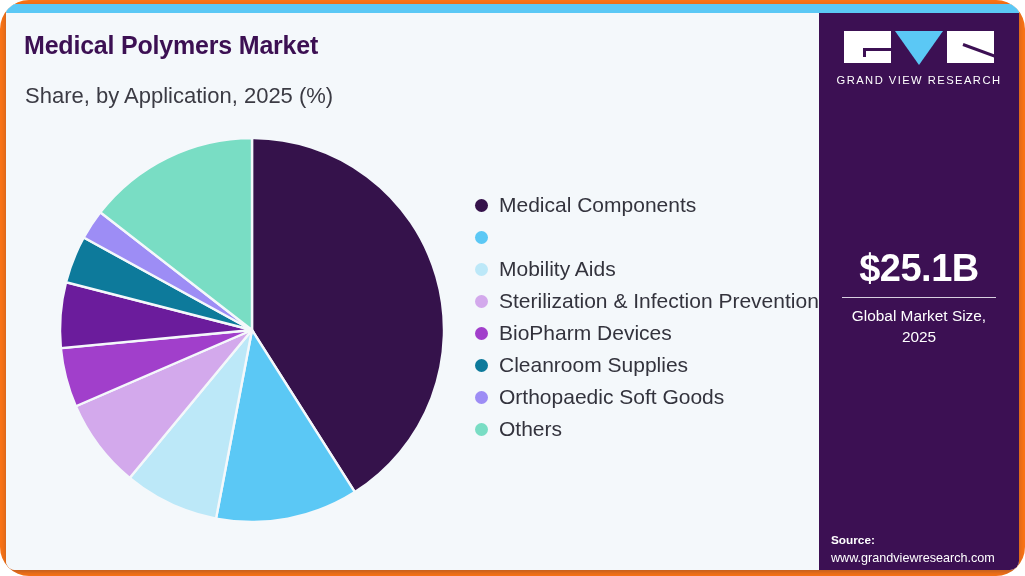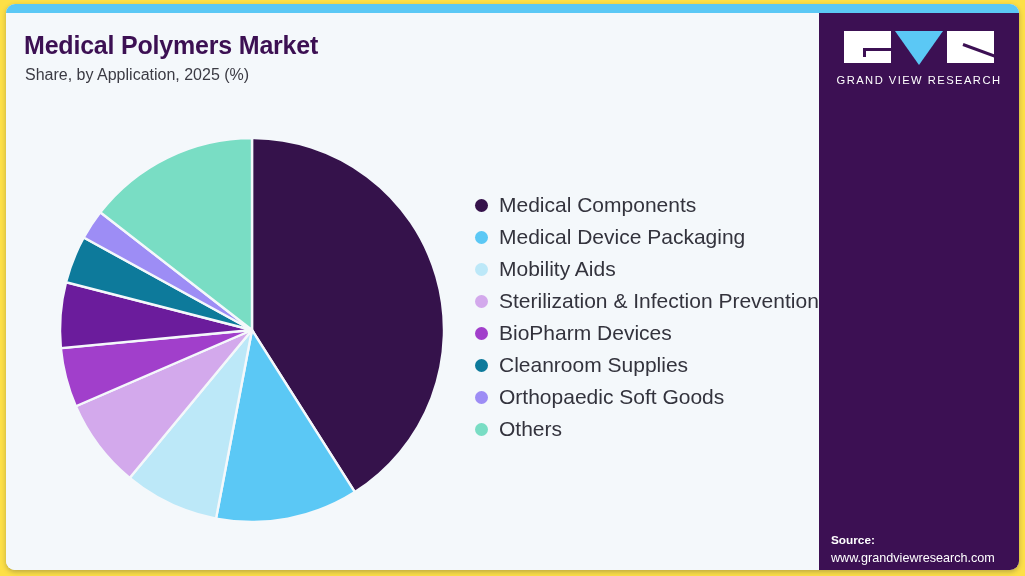--- a/index.html
+++ b/index.html
@@ -8,21 +8,22 @@
     background: #ffffff;
   }
   body {
     font-family: "Liberation Sans", sans-serif;
   }
   #page {
     position: relative;
     width: 1025px;
     height: 576px;
     overflow: hidden;
-    background: #fde047;
+    background: #f97316;
+    border-radius: 29px;
   }
   
   .card {
     position: absolute;
     left: 6px;
     top: 4px;
     width: 1013px;
     height: 566px;
     border-radius: 9px;
     overflow: hidden;
@@ -51,22 +52,22 @@
     top: 18px;
     font-size: 25px;
     font-weight: bold;
     color: #3C1053;
     letter-spacing: -0.2px;
     white-space: nowrap;
   }
   .subtitle {
     position: absolute;
     left: 19px;
-    top: 53px;
-    font-size: 16px;
+    top: 70px;
+    font-size: 22px;
     color: #3b3b44;
     white-space: nowrap;
   }
   
   .pie-wrap {
     position: absolute;
     left: 47px;
     top: 112px;
     width: 400px;
     height: 400px;
@@ -239,21 +240,20 @@
           </svg>
       </div>
 
       <div class="legend" id="legend">
           <div class="legend-item">
             <span class="legend-dot" style="background: rgb(53, 18, 75);"></span>
             <span class="legend-label">Medical Components</span>
           </div>
           <div class="legend-item">
             <span class="legend-dot" style="background: rgb(91, 200, 245);"></span>
-            <span class="legend-label">Medical Device Packaging</span>
           </div>
           <div class="legend-item">
             <span class="legend-dot" style="background: rgb(188, 232, 248);"></span>
             <span class="legend-label">Mobility Aids</span>
           </div>
           <div class="legend-item">
             <span class="legend-dot" style="background: rgb(211, 169, 236);"></span>
             <span class="legend-label">Sterilization &amp; Infection Prevention</span>
           </div>
           <div class="legend-item">
@@ -280,20 +280,28 @@
 
       <div class="logo">
         <div class="logo-marks">
           <div class="logo-g"></div>
           <div class="logo-v"></div>
           <div class="logo-r"></div>
         </div>
         <div class="logo-text">GRAND VIEW RESEARCH</div>
       </div>
 
+      <div class="stat">
+        <div class="stat-value">$25.1B</div>
+        <div class="stat-divider"></div>
+        <div class="stat-caption">
+          <span>Global Market Size,</span><br>
+          <span>2025</span>
+        </div>
+      </div>
 
       <div class="source">
         <div class="source-label">Source:</div>
         <div class="source-url">www.grandviewresearch.com</div>
       </div>
 
     </div>
 
   </div>
 </div>

